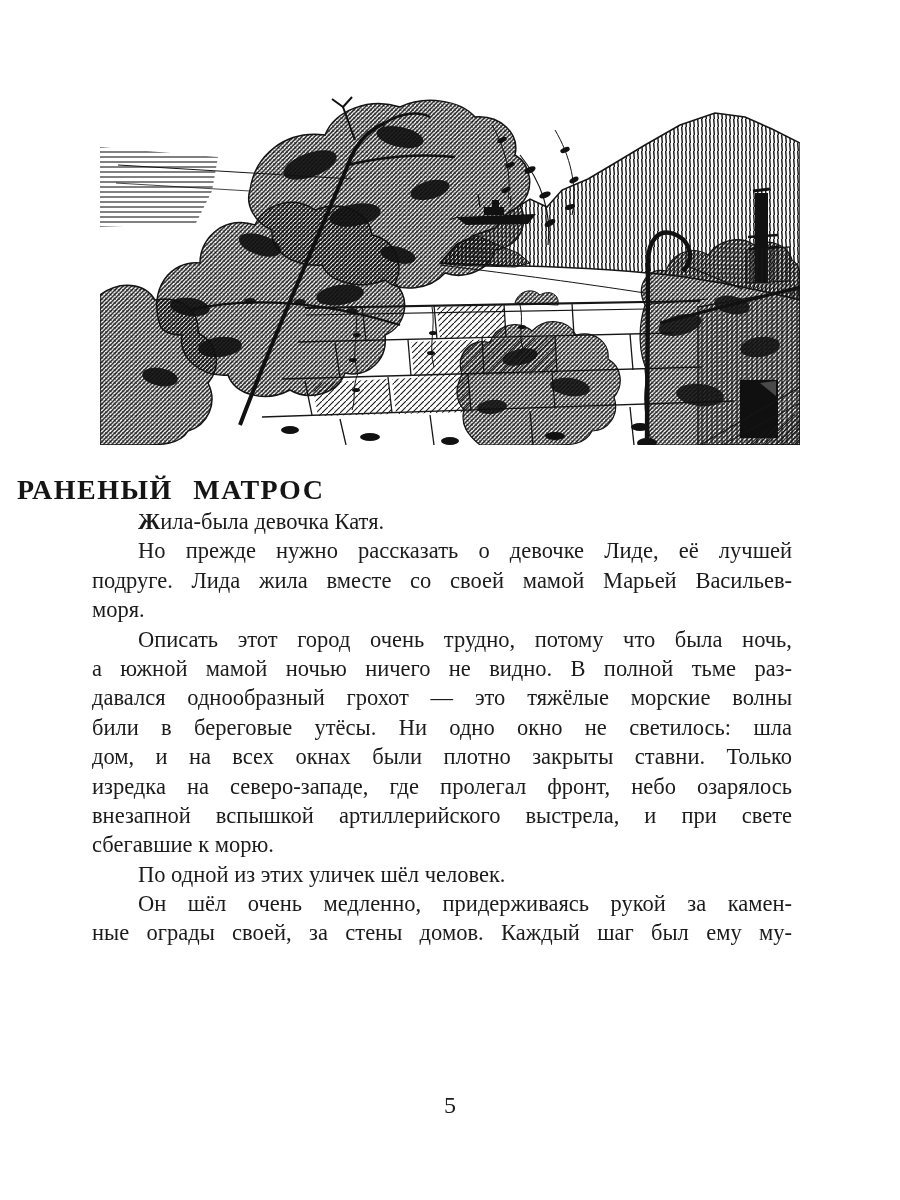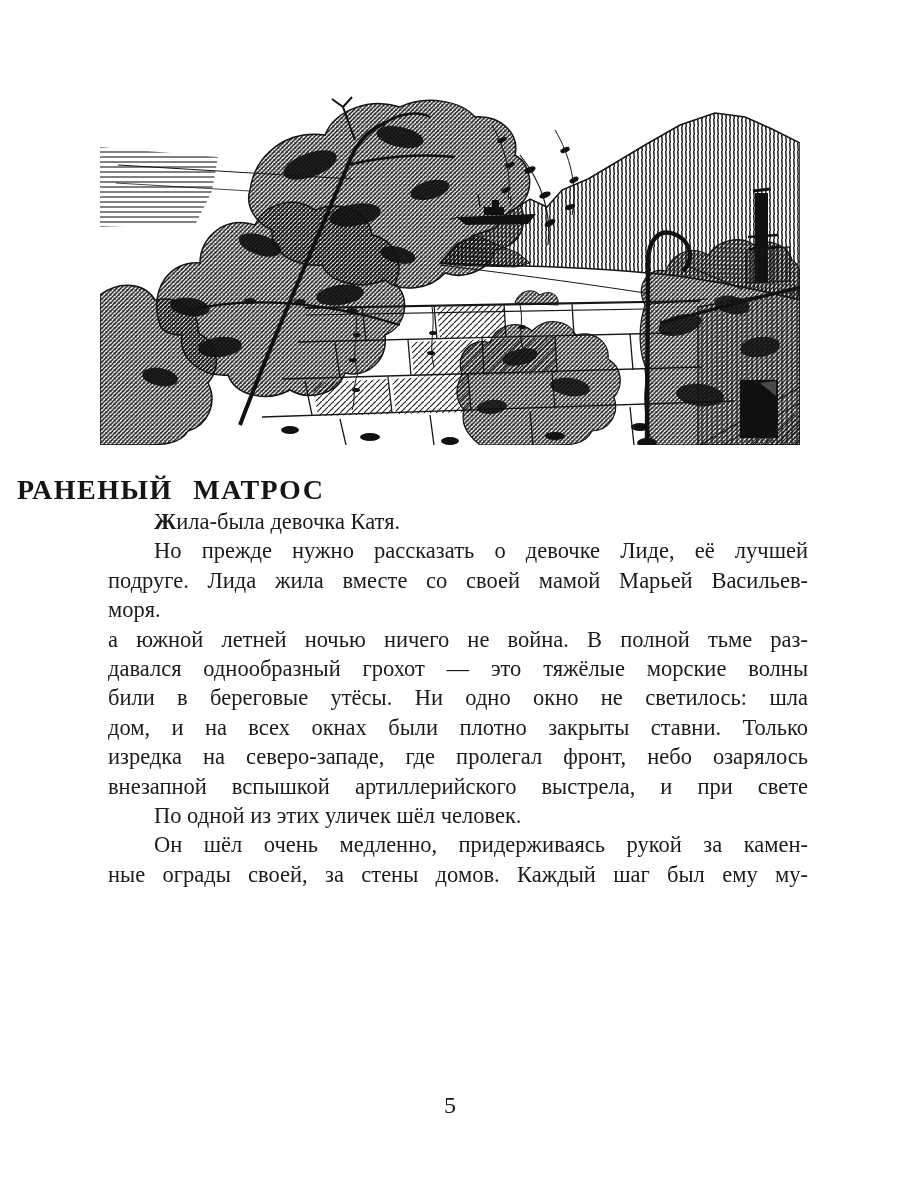--- a/index.html
+++ b/index.html
@@ -11,21 +11,21 @@
   .illustration {
     position: absolute; left: 100px; top: 95px; width: 700px; height: 350px; margin: 0;
   }
   .illustration svg { display: block; width: 700px; height: 350px; }
   .chapter-title {
     position: absolute; left: 0; top: 456px; width: 900px; margin: 17px;
     font-size: 28px; font-weight: bold;
     letter-spacing: 1.5px; word-spacing: 12px; line-height: 34px; color: #151515;
   }
   .body-text {
-    position: absolute; left: 108px; top: 507px; width: 700px;
+    position: absolute; left: 92px; top: 507px; width: 700px;
     font-size: 22.5px;
   }
   .line {
     margin: 0; padding: 0; line-height: 29.4px; height: 29.4px; overflow: hidden;
   }
   .line.j { text-align: justify; text-align-last: justify; }
   .line.indent { text-indent: 46px; }
   .bold-first::first-letter { font-weight: bold; }
   .page-number {
     position: absolute; left: 0; top: 1091px; width: 900px;
@@ -210,26 +210,28 @@
     </svg>
   </figure>
 
   <h1 class="chapter-title">РАНЕНЫЙ  МАТРОС</h1>
 
   <div class="body-text">
     <p class="line indent bold-first">Жила-была девочка Катя.</p>
     <p class="line indent j">Но прежде нужно рассказать о девочке Лиде, её лучшей</p>
     <p class="line j">подруге. Лида жила вместе со своей мамой Марьей Васильев-</p>
     <p class="line">моря.</p>
-    <p class="line j">а южной летней ночью ничего не война. В полной тьме раз-</p>
+    <p class="line indent j">Описать этот город очень трудно, потому что была ночь,</p>
+    <p class="line j">а южной мамой ночью ничего не видно. В полной тьме раз-</p>
     <p class="line j">давался однообразный грохот — это тяжёлые морские волны</p>
     <p class="line j">били в береговые утёсы. Ни одно окно не светилось: шла</p>
     <p class="line j">дом, и на всех окнах были плотно закрыты ставни. Только</p>
     <p class="line j">изредка на северо-западе, где пролегал фронт, небо озарялось</p>
     <p class="line j">внезапной вспышкой артиллерийского выстрела, и при свете</p>
+    <p class="line">сбегавшие к морю.</p>
     <p class="line indent">По одной из этих уличек шёл человек.</p>
     <p class="line indent j">Он шёл очень медленно, придерживаясь рукой за камен-</p>
     <p class="line j">ные ограды своей, за стены домов. Каждый шаг был ему му-</p>
   </div>
 
   <div class="page-number">5</div>
 
 </div>
 
 </body></html>

